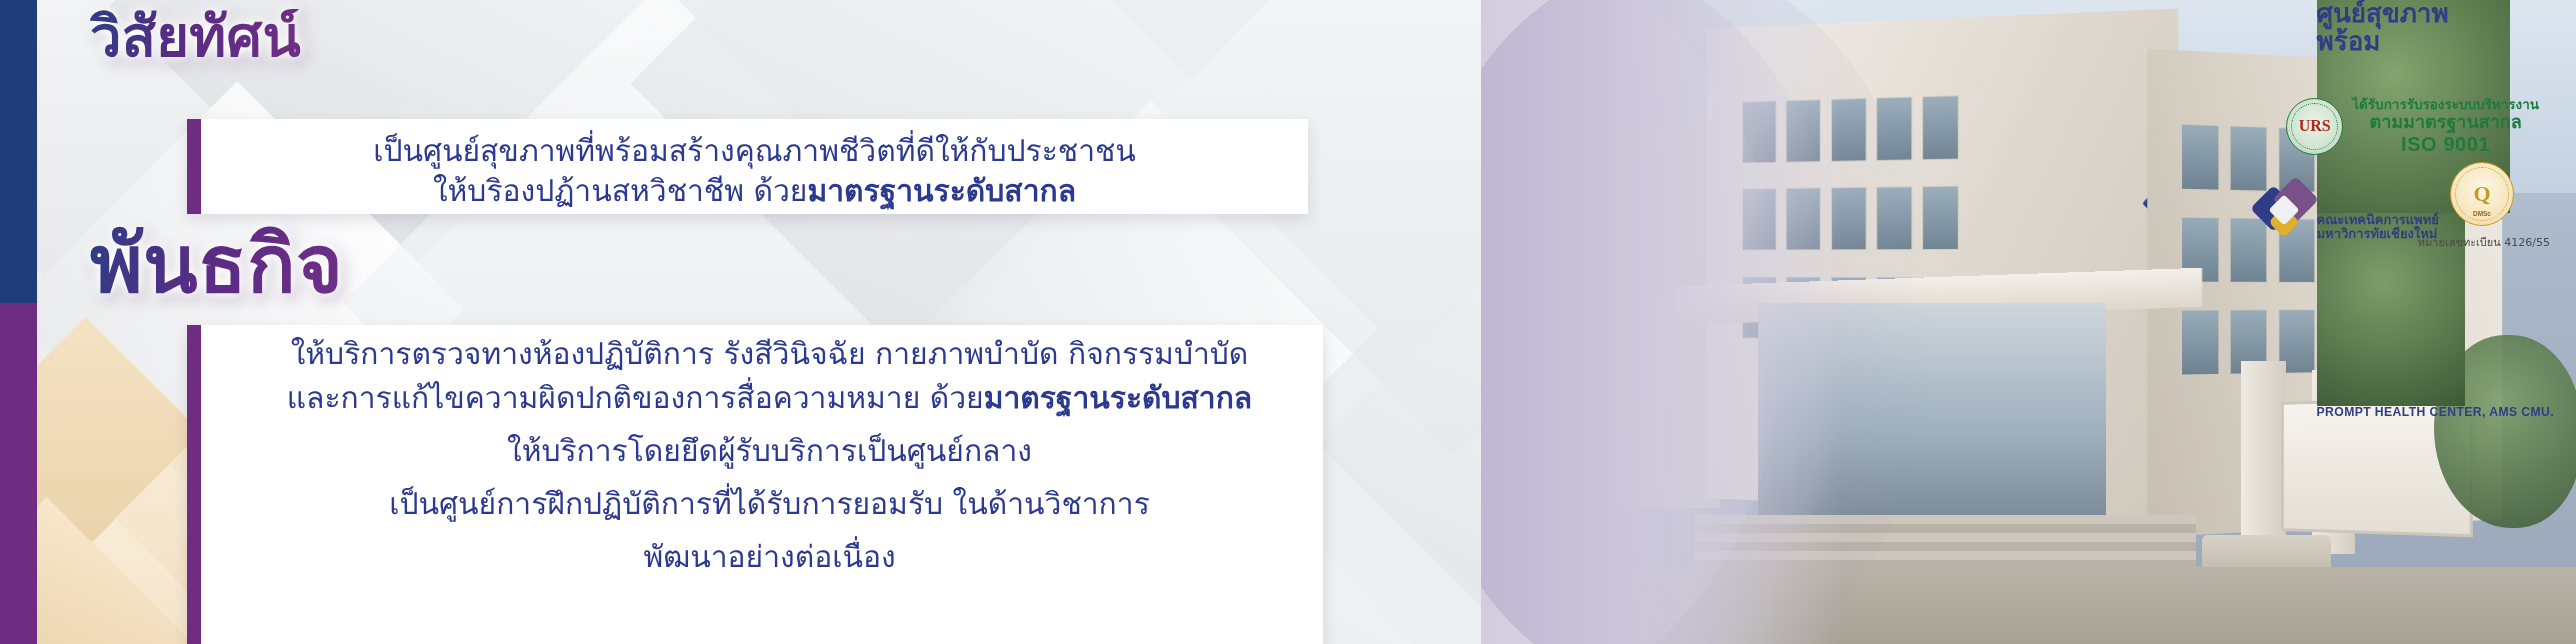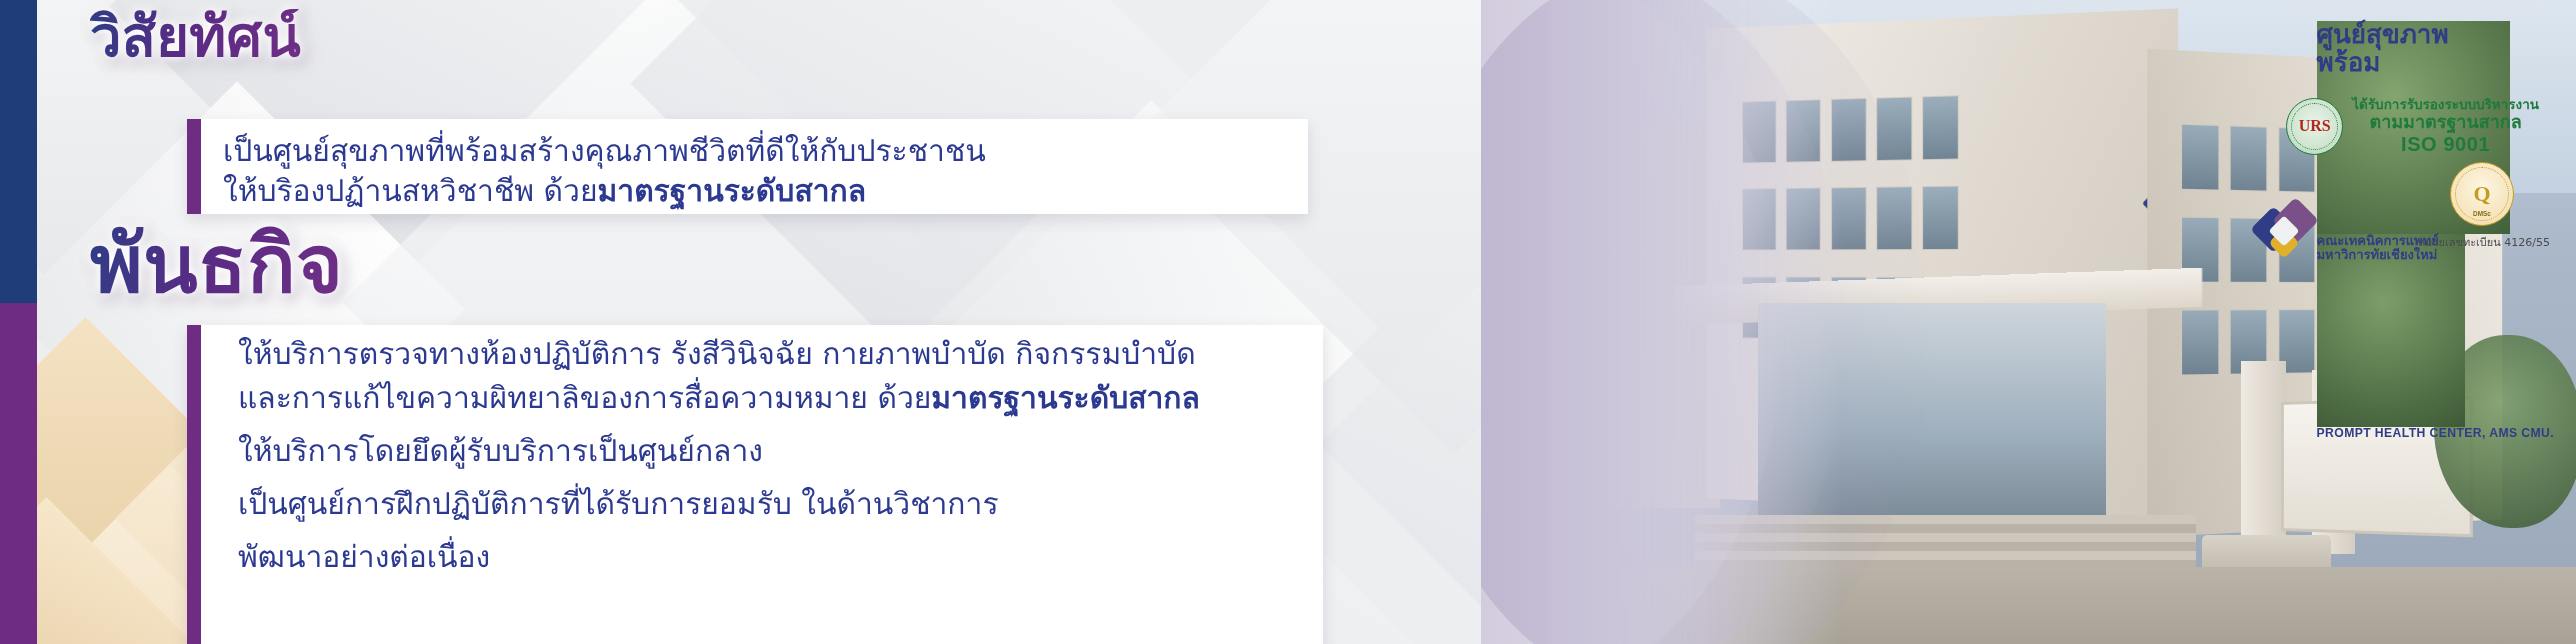--- a/index.html
+++ b/index.html
@@ -96,36 +96,37 @@
     filter:drop-shadow(0 0 5.8px #fff) drop-shadow(0 0 5.8px #fff) drop-shadow(3.2px 4.5px 4.5px rgba(90,70,110,.28));
     font-family:"DejaVu Sans","Liberation Sans",sans-serif;
   }
   #vision-heading{left:90px;top:9px;font-size:56px;}
   #mission-heading{left:90px;top:225px;font-size:80px;}
 
   
   .card{
     position:absolute;background:#ffffff;
     box-shadow:0 6.4px 14px rgba(90,80,110,.16);
+    text-align:center;
   }
   .card .bar{position:absolute;left:0;top:0;width:14px;height:100%;background:#6e2d83;}
   .card .lines{padding:11.6px 22px 11.6px 36px;}
   .line{
     color:#2b3990;font-size:30px;line-height:1.34;white-space:nowrap;
     font-family:"DejaVu Sans","Liberation Sans",sans-serif;
   }
   .line b{font-weight:bold;color:#2b3990;}
   #vision-card{left:187px;top:119px;width:1121px;height:95px;}
   #mission-card{left:187px;top:325px;width:1121px;height:344px;padding-left:15px;}
   #mission-card .lines{padding-top:9px;}
   #mission-card .line{margin-bottom:3.9px;}
   .gap{height:9px;}
 
   
-  #brand{position:absolute;right:22px;top:21px;display:flex;align-items:center;gap:1px;justify-content:space-between;}
+  #brand{position:absolute;right:22px;top:0;display:flex;align-items:center;gap:1px;justify-content:space-between;}
   #brand .mark{width:59px;height:59px;position:relative;}
   #brand .mark .d{position:absolute;width:33px;height:33px;border-radius:5.2px;transform:rotate(45deg);}
   #brand .mark .d1{left:0;top:11.6px;background:#2f3d86;}
   #brand .mark .d2{left:22px;top:2.6px;background:#7a5088;}
   #brand .mark .d3{left:16.7px;top:31px;background:#e0b02a;width:22px;height:22px;}
   #brand .mark .hole{position:absolute;left:16.7px;top:19.3px;width:22px;height:22px;background:#eef0f2;border-radius:3.9px;transform:rotate(45deg);}
   #brand .txt{line-height:1.06;}
   #brand .t1{font-size:26px;font-weight:bold;color:#2f3d86;font-family:"DejaVu Sans",sans-serif;}
   #brand .t2{font-size:13px;font-weight:bold;color:#2f3d86;font-family:"DejaVu Sans",sans-serif;}
   #brand .t3{font-size:12.2px;font-weight:bold;color:#2f3d86;letter-spacing:0.4px;}
@@ -261,21 +262,21 @@
 
   <div class="heading" id="mission-heading">พันธกิจ</div>
 
   <div class="card" id="mission-card">
     <div class="bar"></div>
     <div class="lines">
       <div class="line">
         <span>ให้บริการตรวจทางห้องปฏิบัติการ รังสีวินิจฉัย กายภาพบำบัด กิจกรรมบำบัด</span><b></b>
       </div>
       <div class="line">
-        <span>และการแก้ไขความผิทยาลิของการสื่อความหมาย ด้วย</span><b>มาตรฐานระดับสากล</b>
+        <span>และการแก้ไขความผิดปกติของการสื่อความหมาย ด้วย</span><b>มาตรฐานระดับสากล</b>
       </div>
       <div class="gap"></div>
       <div class="line">
         <span>ให้บริการโดยยึดผู้รับบริการเป็นศูนย์กลาง</span><b></b>
       </div>
       <div class="gap"></div>
       <div class="line">
         <span>เป็นศูนย์การฝึกปฏิบัติการที่ได้รับการยอมรับ ในด้านวิชาการ</span><b></b>
       </div>
       <div class="gap"></div>

